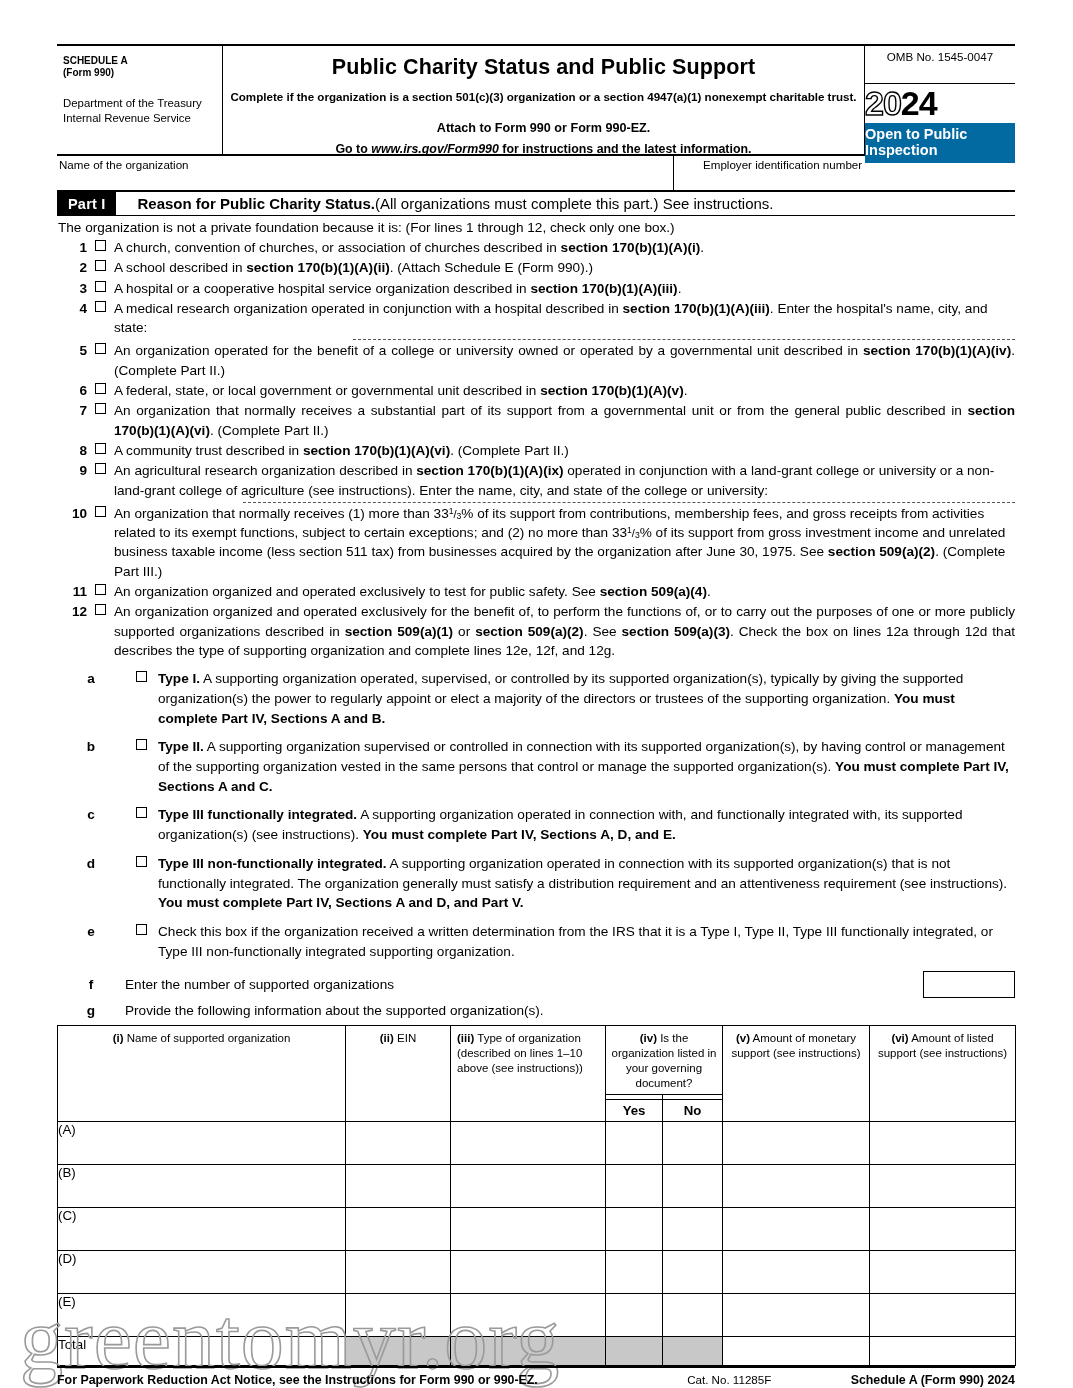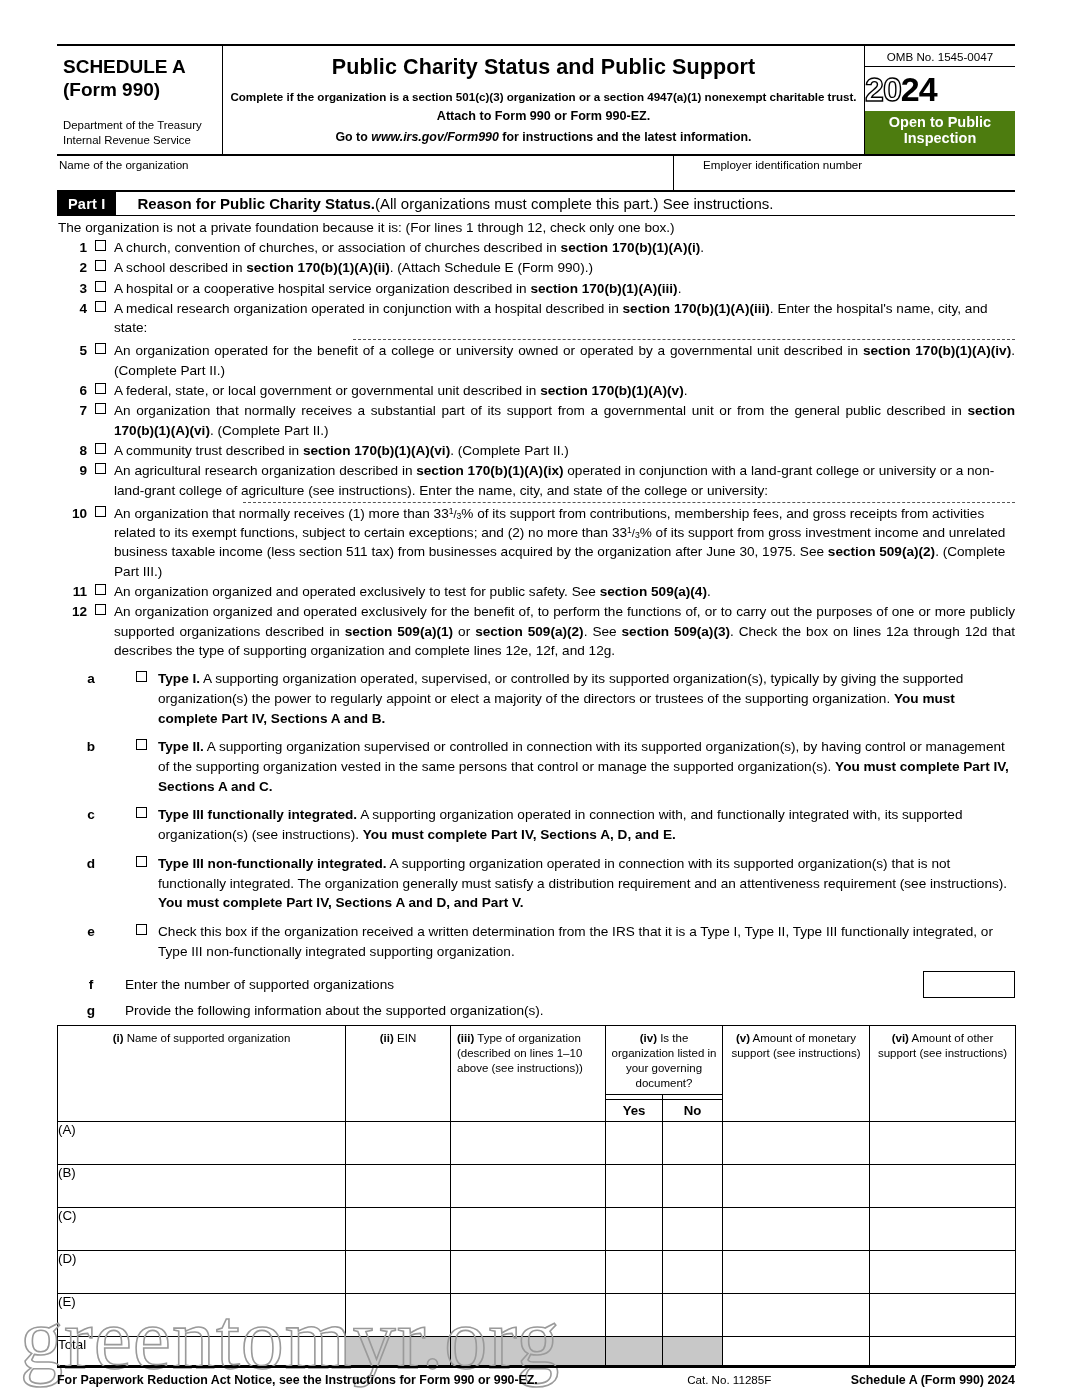--- a/index.html
+++ b/index.html
@@ -41,60 +41,60 @@
     border-bottom:2.5px solid #000;
     height:112px;
     box-sizing:border-box;
   }
   .hdr-left{
     width:166px;
     padding:9px 6px 0 6px;
     border-right:1.3px solid #000;
     box-sizing:border-box;
   }
-  .hdr-left .sched{font-size:19px;font-weight:bold;line-height:1.22;}
+  .hdr-left .sched{font-size:10px;font-weight:bold;line-height:1.22;}
   .hdr-left .dept{font-size:11.4px;line-height:1.25;margin-top:17px;}
   .hdr-mid{
     flex:1;
     padding:6px 4px 0 4px;
     text-align:center;
     box-sizing:border-box;
     border-right:1.3px solid #000;
   }
   .hdr-mid .title{font-size:21.5px;font-weight:bold;letter-spacing:.1px;margin-top:3px;}
   .hdr-mid .sub1{font-size:11.6px;font-weight:bold;margin-top:10px;}
-  .hdr-mid .sub2{font-size:12.6px;font-weight:bold;margin-top:6px;}
+  .hdr-mid .sub2{font-size:12.6px;font-weight:bold;margin-top:18px;}
   .hdr-mid .sub3{font-size:12.4px;font-weight:bold;margin-top:7px;}
   .hdr-mid .sub3 i{font-style:italic;}
   .hdr-right{
     width:150px;
     box-sizing:border-box;
     display:flex;
     flex-direction:column;
   }
   .omb{
     text-align:center;
     font-size:11.6px;
-    padding:4px 0 3px 0;
+    padding:4px 0 20px 0;
     border-bottom:1px solid #000;
   }
   .yearbox{
     text-align:center;
     height:44px;
     display:flex;align-items:center;justify-content:flex-start;
     font-family:"Liberation Sans", sans-serif;
   }
   .yr-out{
     font-size:34px;font-weight:bold;letter-spacing:-1px;
     color:transparent;-webkit-text-stroke:1.4px #000;
   }
   .yr-sol{font-size:34px;font-weight:bold;letter-spacing:-1px;}
   .openpub{
-    background:#4d7c0f;color:#fff;
-    text-align:center;
+    background:#0369a1;color:#fff;
+    text-align:left;
     font-size:14.5px;font-weight:bold;
     line-height:1.12;
     padding:3px 0 5px 0;
     flex:1;
   }
 
   
   .namerow{
     display:flex;
     height:36px;
@@ -514,21 +514,21 @@
         <th class="hleft" rowspan="2">
           <div class="hcell" style="text-align:left;padding-left:6px"><b>(iii)</b><span> Type of organization (described on lines 1–10 above (see instructions))</span></div>
         </th>
         <th class="hleft" colspan="2">
           <div class="hcell"><b>(iv)</b><span> Is the organization listed in your governing document?</span></div>
         </th>
         <th class="hleft" rowspan="2">
           <div class="hcell"><b>(v)</b><span> Amount of monetary support (see instructions)</span></div>
         </th>
         <th class="hleft" rowspan="2">
-          <div class="hcell"><b>(vi)</b><span> Amount of other support (see instructions)</span></div>
+          <div class="hcell"><b>(vi)</b><span> Amount of listed support (see instructions)</span></div>
         </th>
       </tr>
       <tr>
         <th style="height:26px;vertical-align:bottom">
           <div class="yesno">Yes</div>
         </th>
         <th style="height:26px;vertical-align:bottom">
           <div class="yesno">No</div>
         </th>
       </tr>

